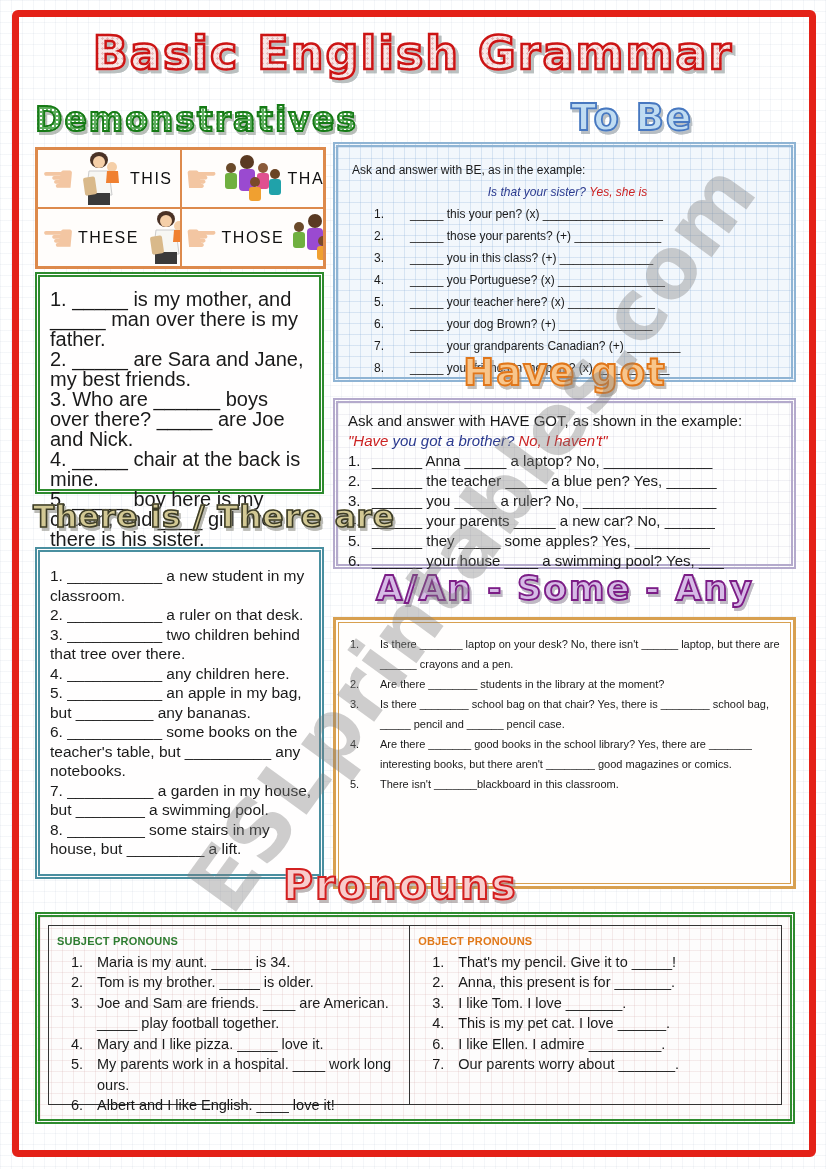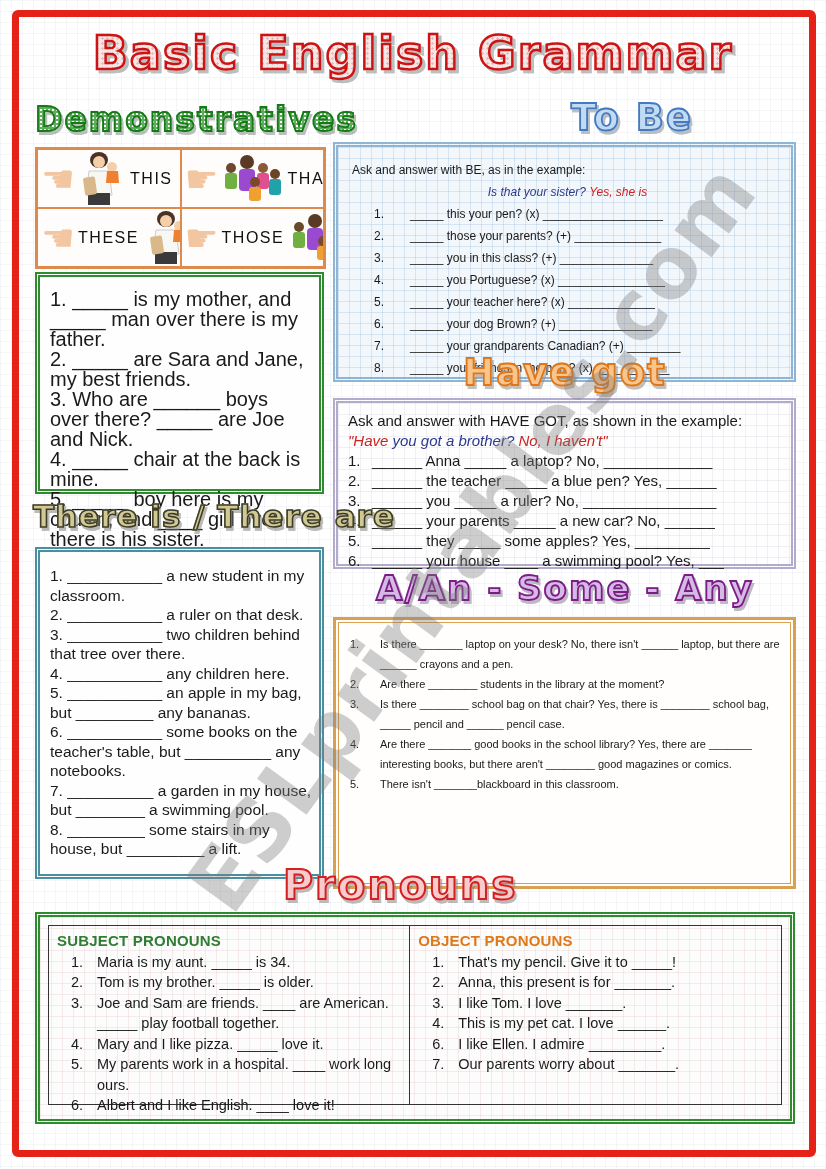--- a/index.html
+++ b/index.html
@@ -62,21 +62,21 @@
     padding:14px 8px 4px 14px;font-size:11px;line-height:20px;}
   .pro-box{left:35px;top:912px;width:760px;height:212px;border:5px double #2e8b2e;
     background:#fdfcfc;background-image:
       linear-gradient(rgba(215,170,170,.22) 1px,transparent 1px),
       linear-gradient(90deg,rgba(215,170,170,.22) 1px,transparent 1px);
     background-size:11px 11px;padding:8px 8px 20px 8px;display:flex;}
   .pro-inner{border:1px solid #333;background:transparent;display:flex;width:100%;height:178px;}
   .pro-col{box-sizing:border-box;padding:5px 8px 4px 8px;font-size:14.5px;line-height:20.5px;}
   .pro-col.left{width:49.2%;}
   .pro-col.right{width:50.8%;border-left:1px solid #333;}
-  .pro-head{font-weight:bold;font-size:15px;letter-spacing:.2px;}
+  .pro-head{font-weight:bold;font-size:11px;letter-spacing:.2px;}
   .pro-head.subject{color:#2e7d32;}
   .pro-head.object{color:#e07818;}
   
   .row{white-space:normal;}
   .numrow{display:block;}
   .num{display:inline-block;text-indent:0;}
   .tobe-row .num{width:24px;text-align:left;margin-left:22px;margin-right:12px;}
   .have-row .num{width:18px;margin-right:6px;}
   .hang{padding-left:30px;text-indent:-30px;}
   .hang .num{width:30px;}

